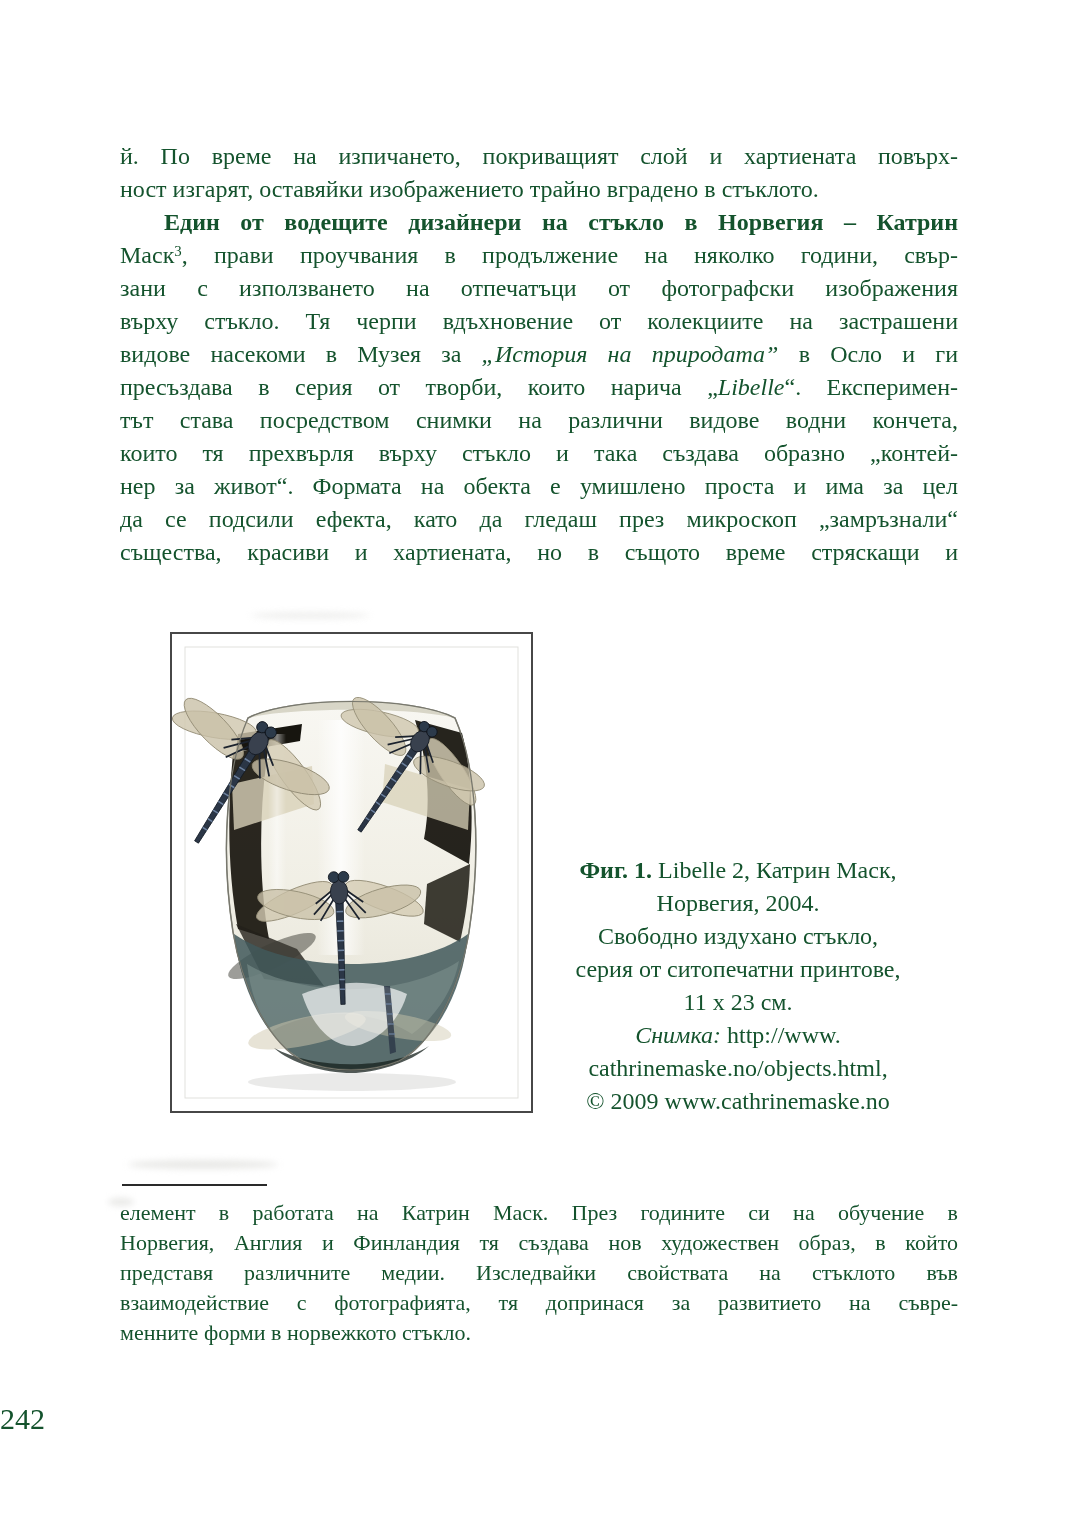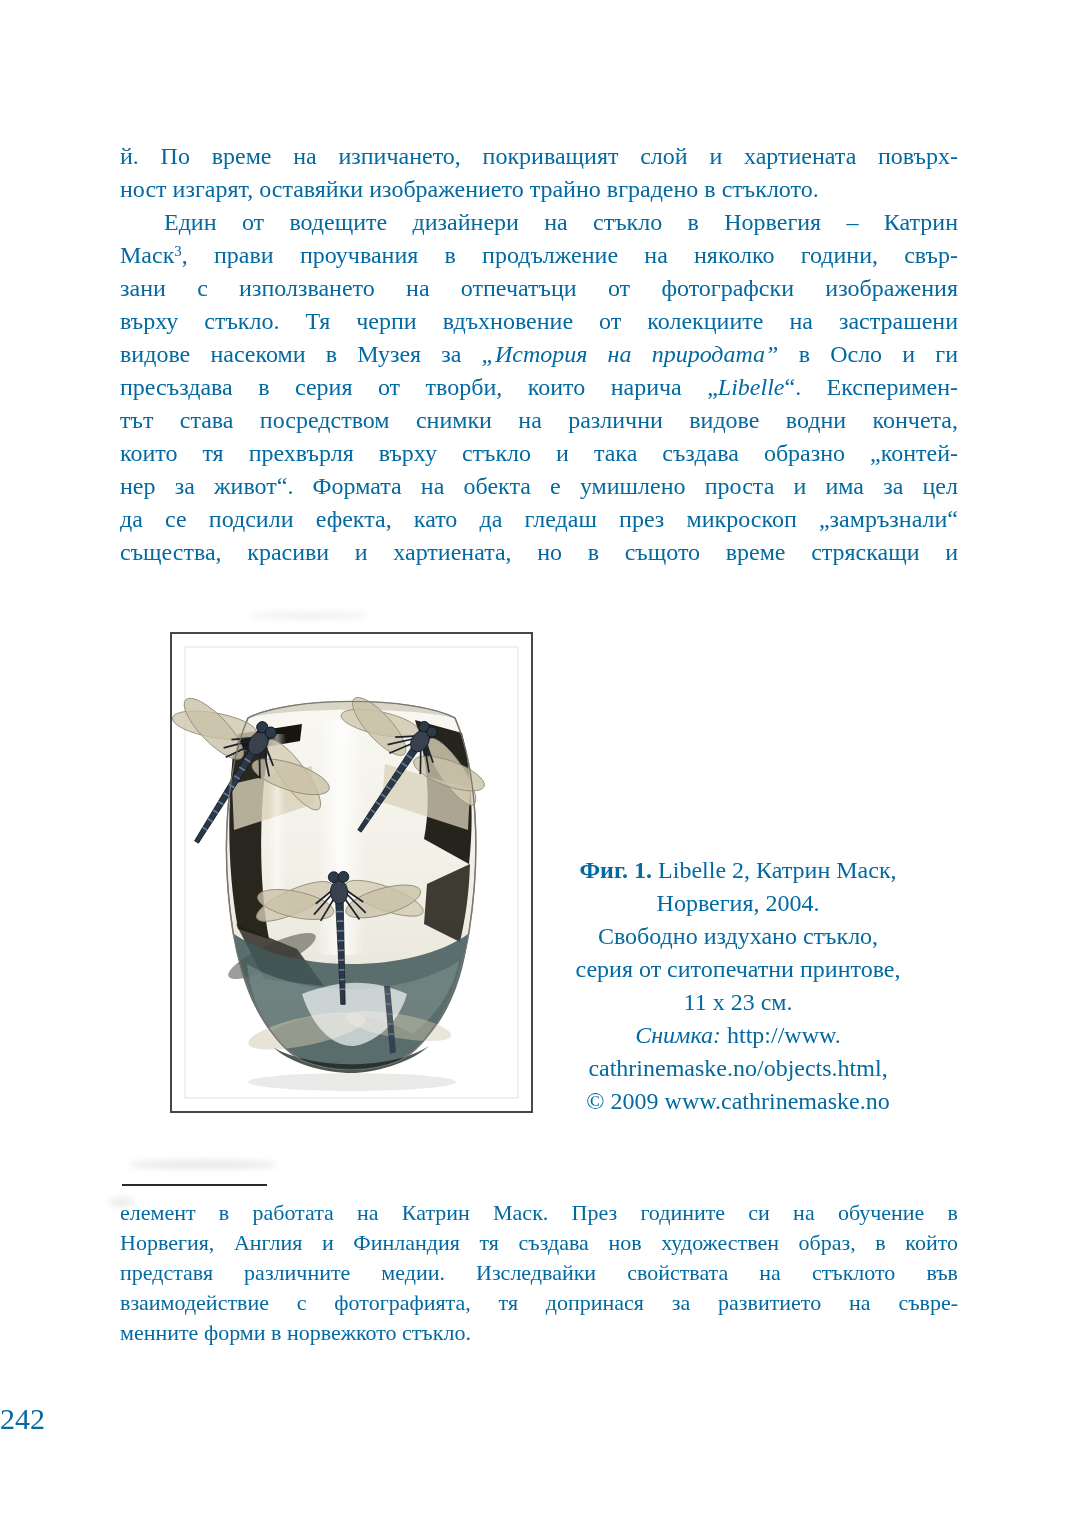--- a/index.html
+++ b/index.html
@@ -1,27 +1,27 @@
 <!DOCTYPE html>
 <html><head>
 <meta charset="utf-8">
 <style>
   html,body{margin:0;padding:0;background:#ffffff;}
   .page{
     position:relative;
     width:1080px;height:1532px;
     background:#ffffff;
     font-family:"Liberation Serif","DejaVu Serif",serif;
-    color:#0369a1;
+    color:#14532d;
     overflow:hidden;
   }
   .textblock{position:absolute;}
   .body-text{left:120px;top:140px;width:838px;font-size:24px;line-height:33px;}
   .line{text-align:justify;text-align-last:justify;}
-  .line.indent{padding-left:44px;}
+  .line.indent{padding-left:44px;font-weight:bold;}
   .line.last{text-align-last:left;}
   .it{font-style:italic;}
   .bd{font-weight:bold;margin-top:12px;}
   .sup{font-size:.62em;position:relative;top:-.5em;line-height:0;}
   .figure-frame{
     position:absolute;left:170px;top:632px;width:363px;height:481px;
     border:2px solid #474747;background:#ffffff;box-sizing:border-box;
   }
   .figure-frame svg{display:block;width:100%;height:100%;}
   .caption-block{left:548px;top:854px;width:380px;font-size:24px;line-height:33px;}

